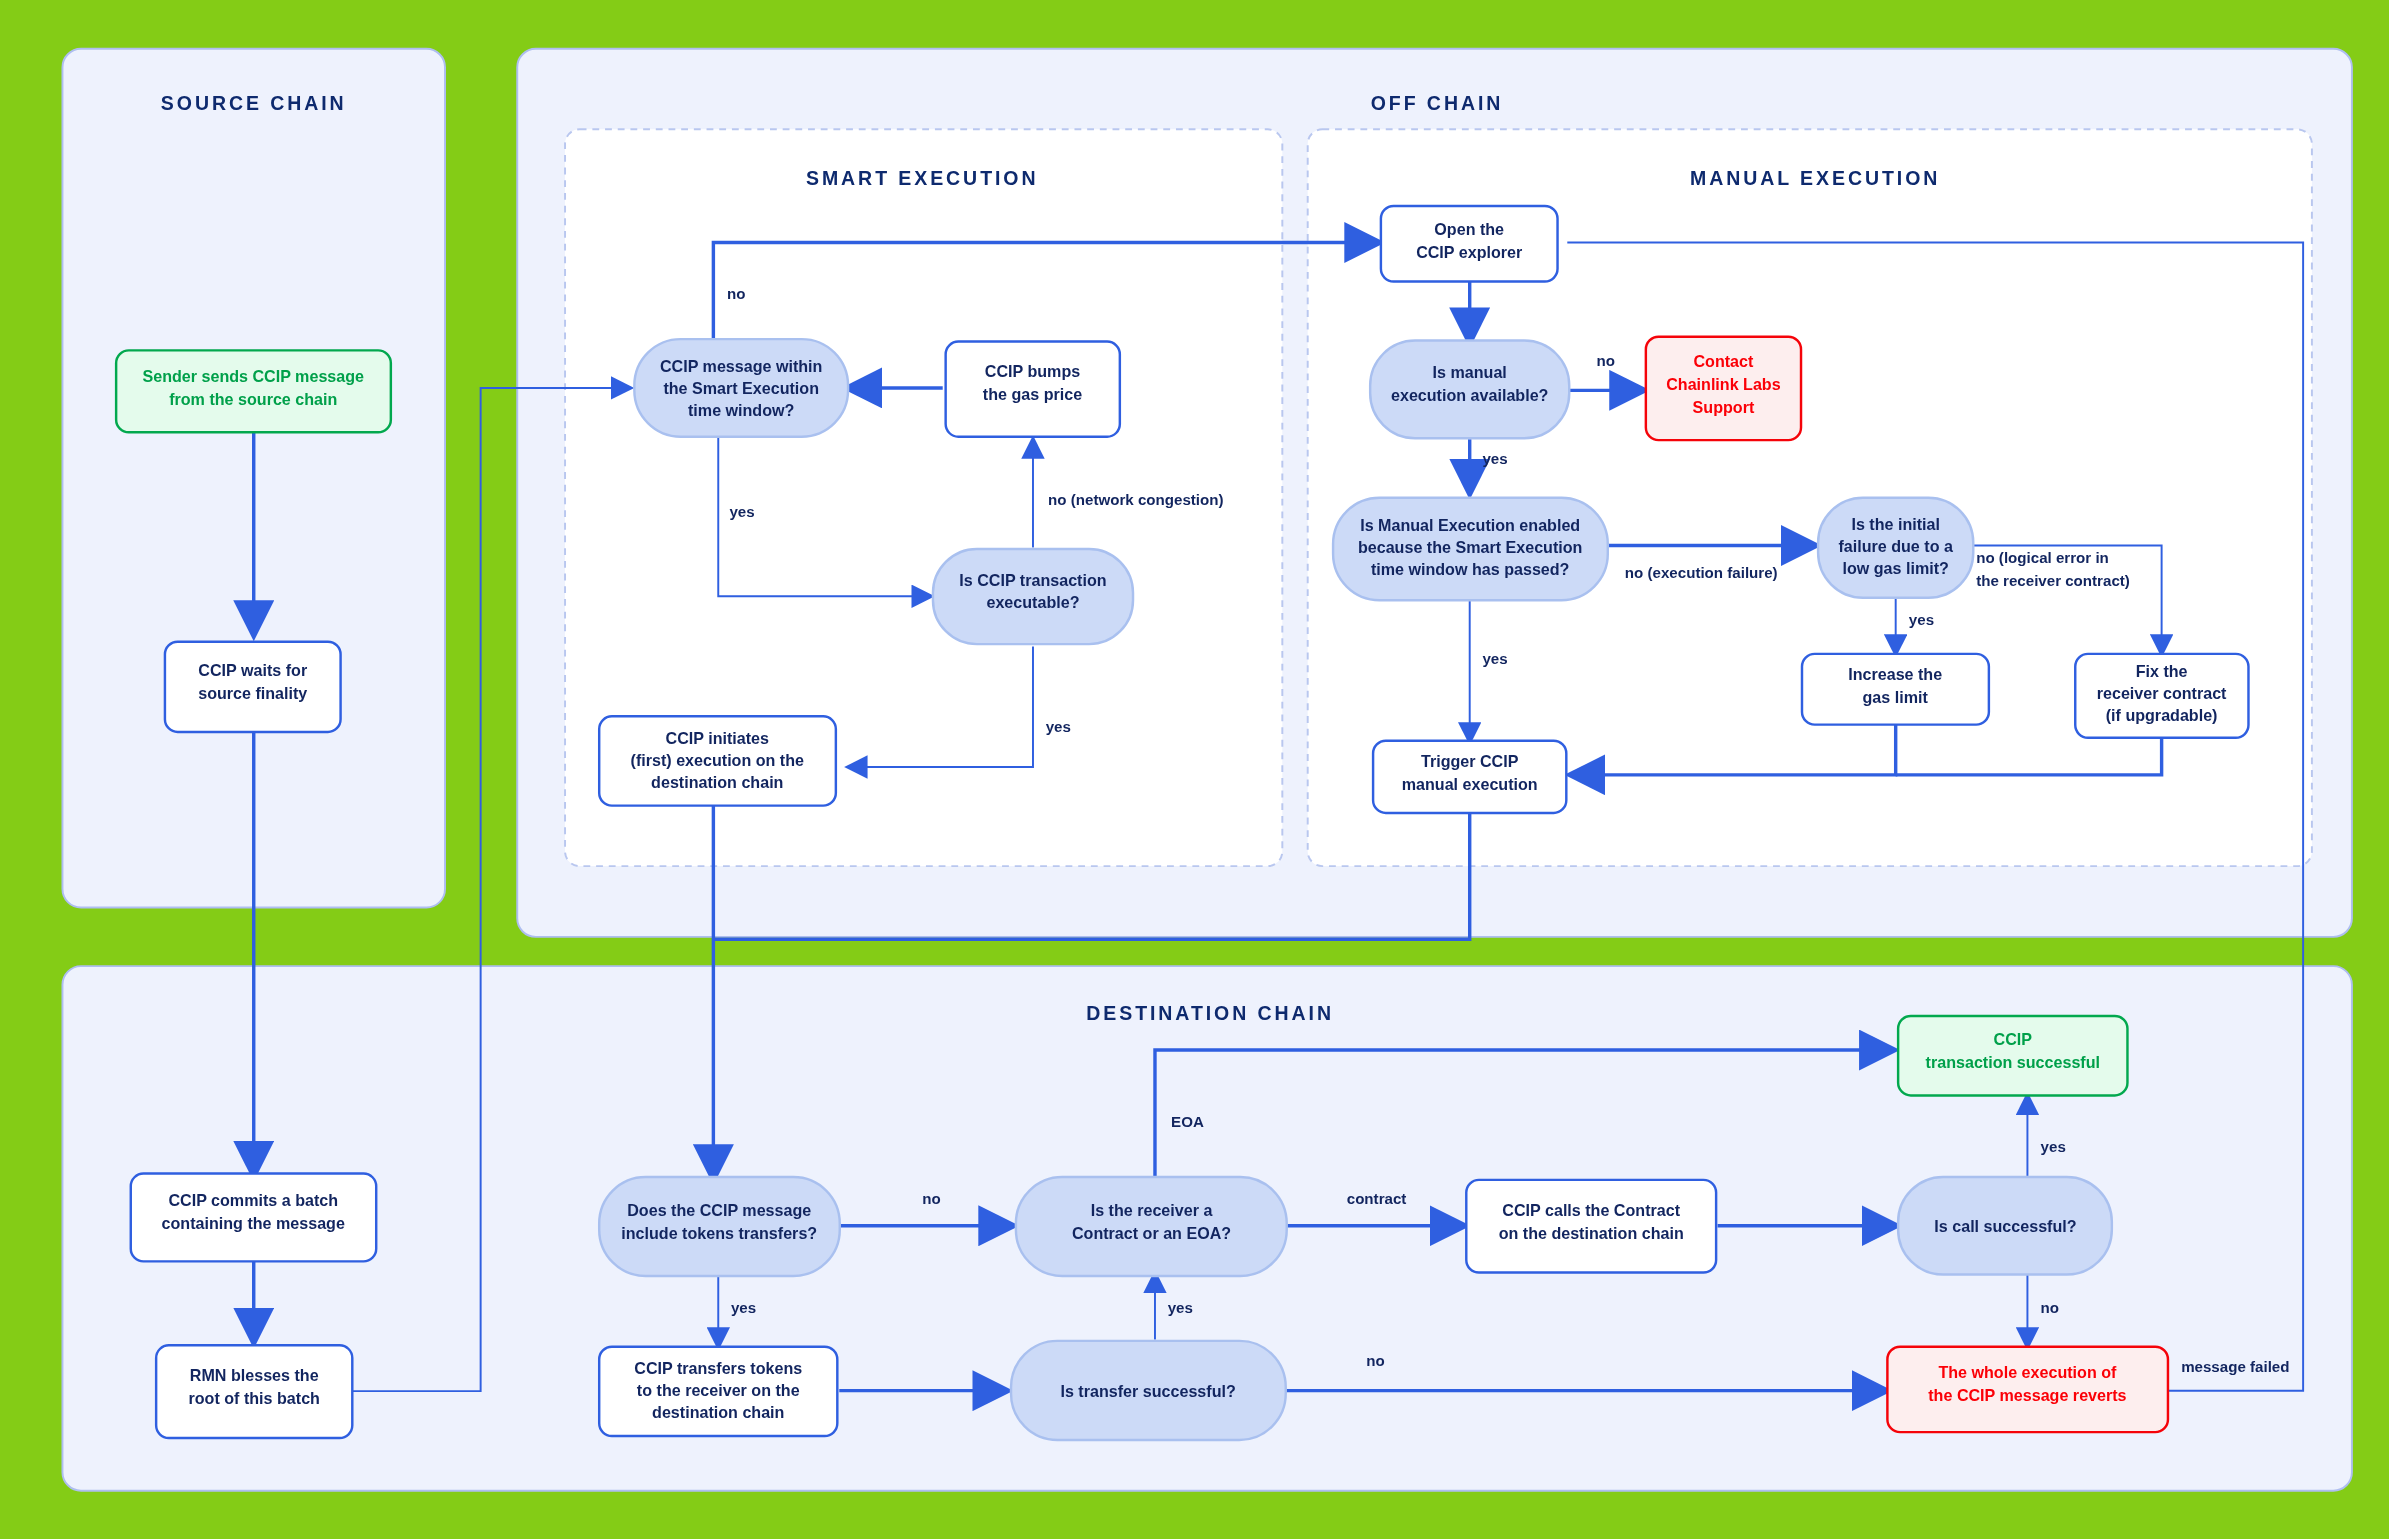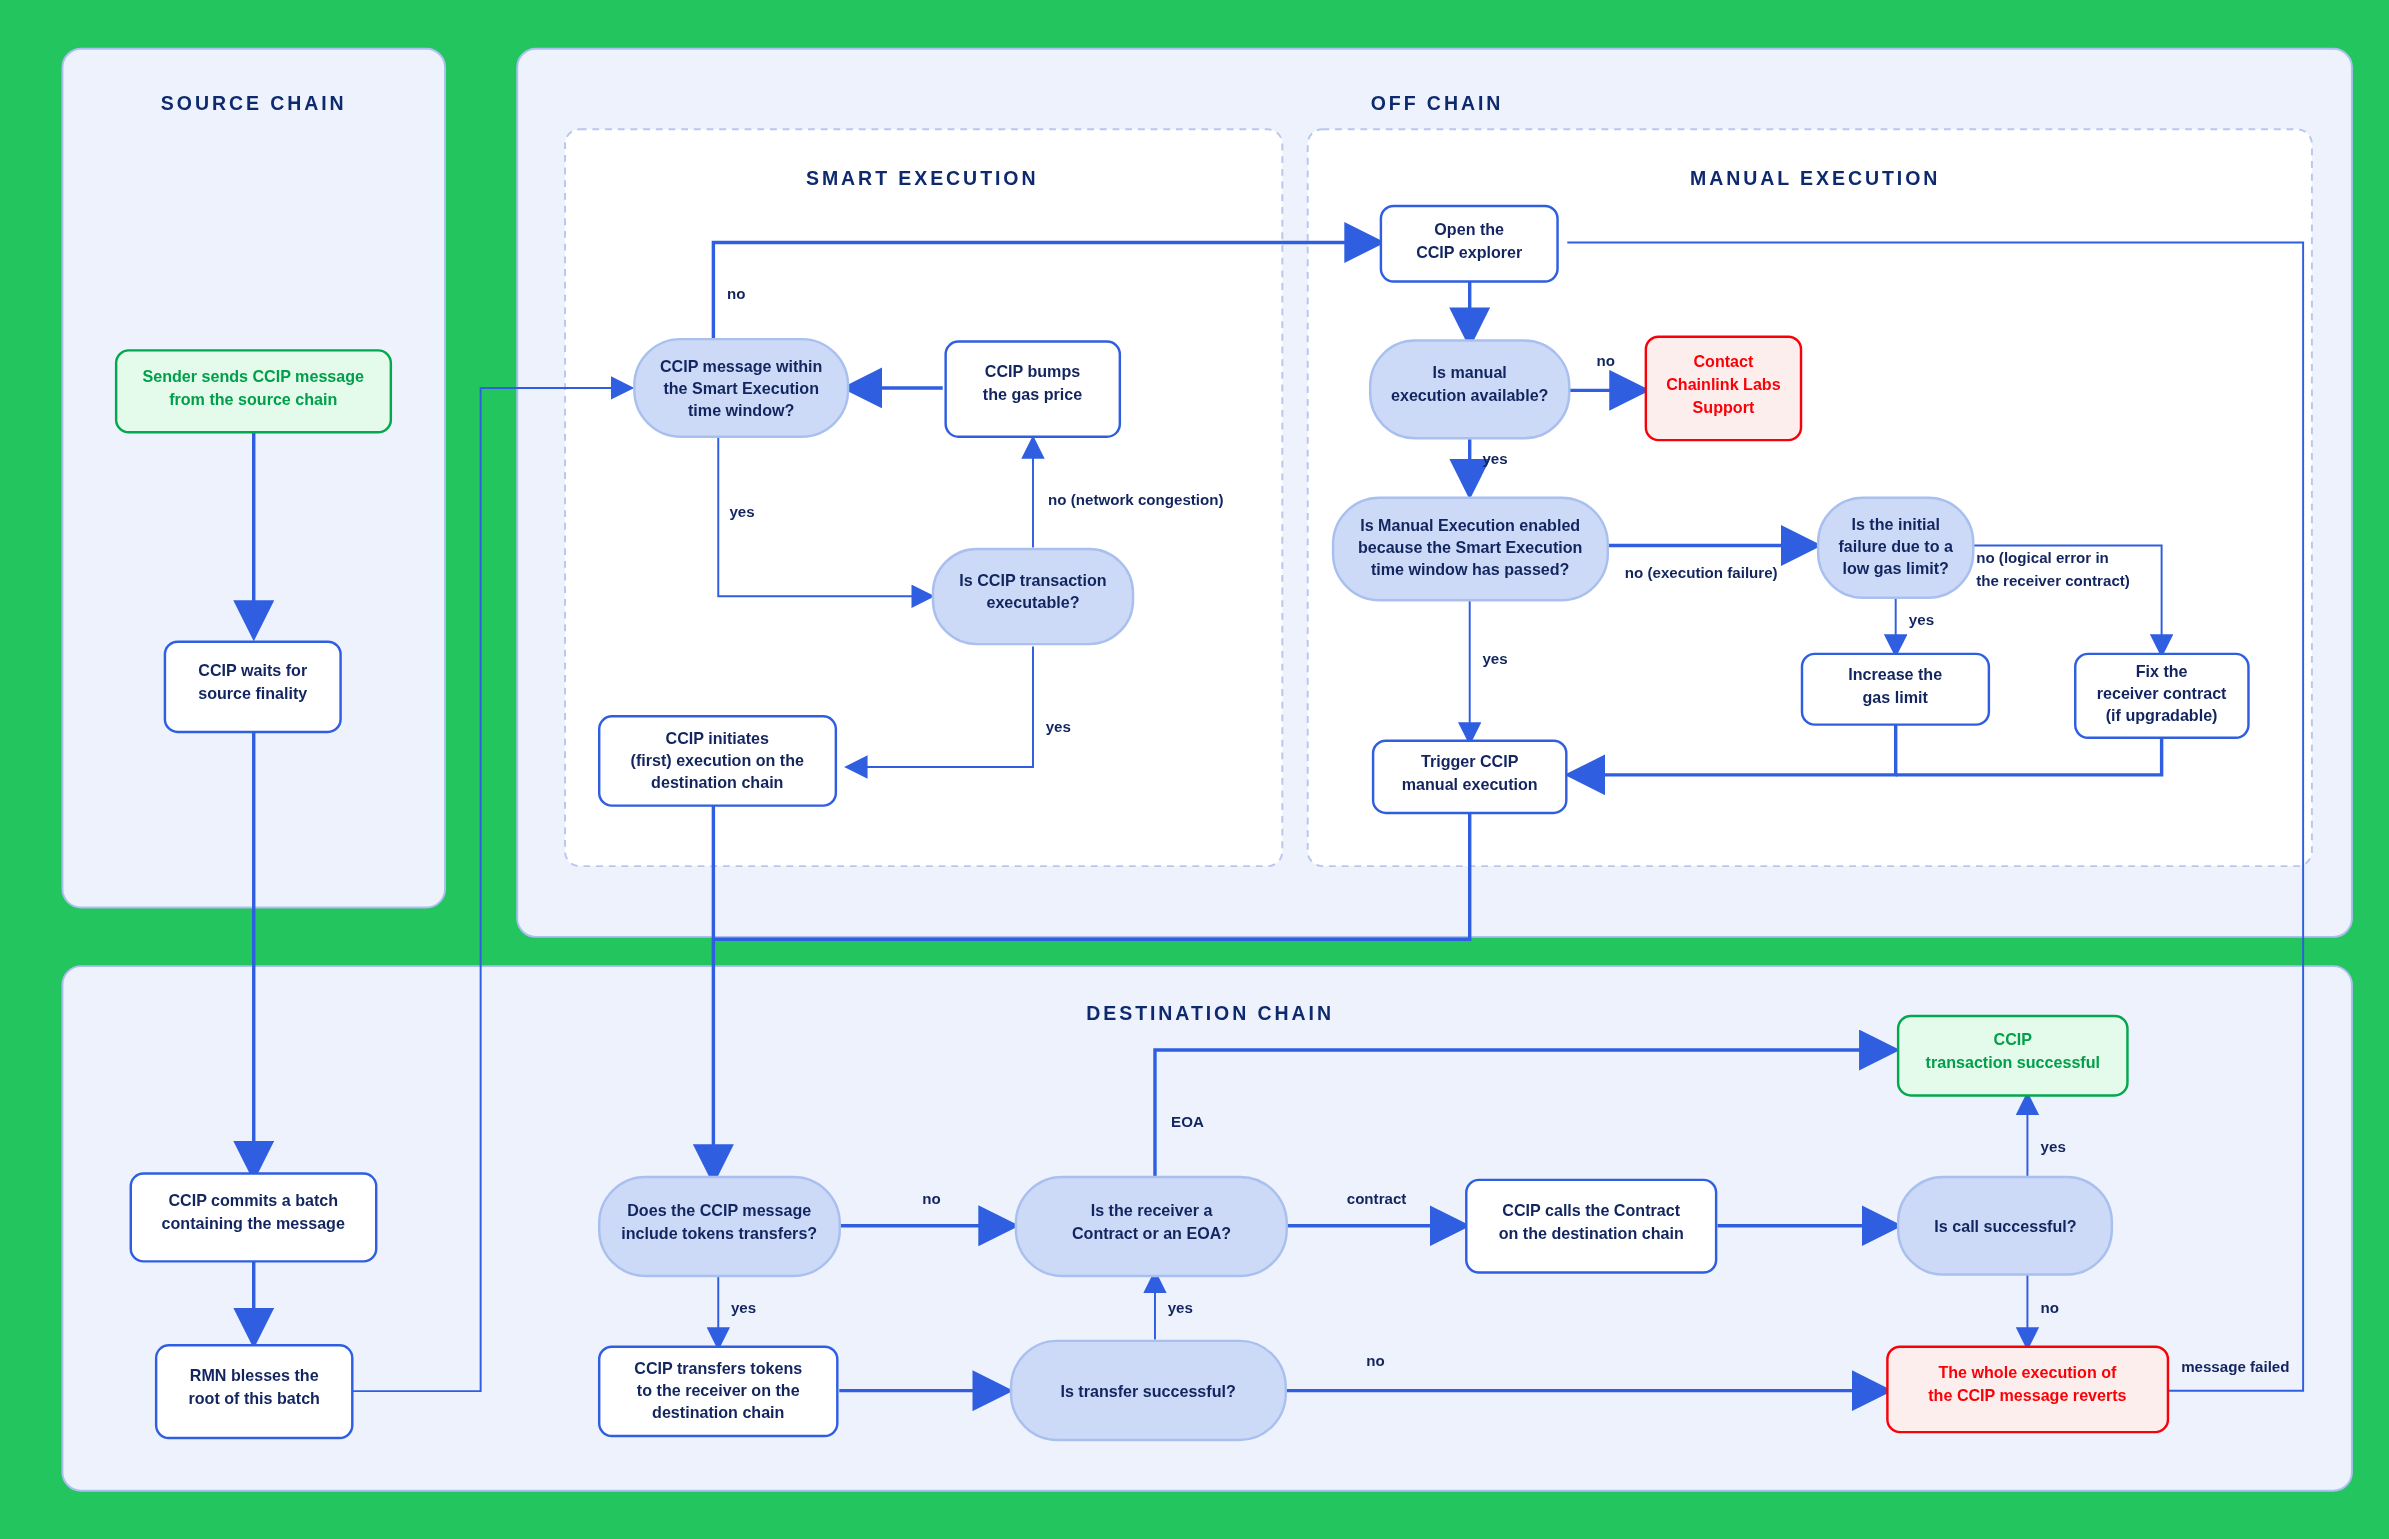--- a/index.html
+++ b/index.html
@@ -1,17 +1,17 @@
 <!DOCTYPE html>
 <html style="font-size:7.8px"><head>
 <meta charset="utf-8">
 <style>
   html,body{margin:0;padding:0;background:#ffffff;}
   body{font-family:"Liberation Sans", sans-serif;}
-  #stage{position:relative;width:2389px;height:1539px;background:#22c55e;}
+  #stage{position:relative;width:2389px;height:1539px;background:#84cc16;}
   svg.diagram{position:absolute;top:0;left:0;width:2389px;height:1539px;display:block;}
   .grp-label{font-family:"Liberation Sans",sans-serif;font-weight:bold;fill:#0e2a6e;letter-spacing:6px;font-size:40px;text-anchor:middle;}
   .node-text{font-family:"Liberation Sans",sans-serif;font-weight:bold;font-size:33px;text-anchor:middle;}
   .node-text.blue{fill:#12255f;}
   .node-text.green{fill:#00a04a;}
   .node-text.red{fill:#fb0007;}
   .edge-label{font-family:"Liberation Sans",sans-serif;font-weight:bold;font-size:31px;fill:#12255f;}
   .lane{fill:#eef2fd;stroke:#aebef0;stroke-width:4;}
   .subgroup{fill:#ffffff;stroke:#b9c7ef;stroke-width:4;stroke-dasharray:14 12;}
   .proc{fill:#ffffff;stroke:#2f5fe0;stroke-width:5;}

